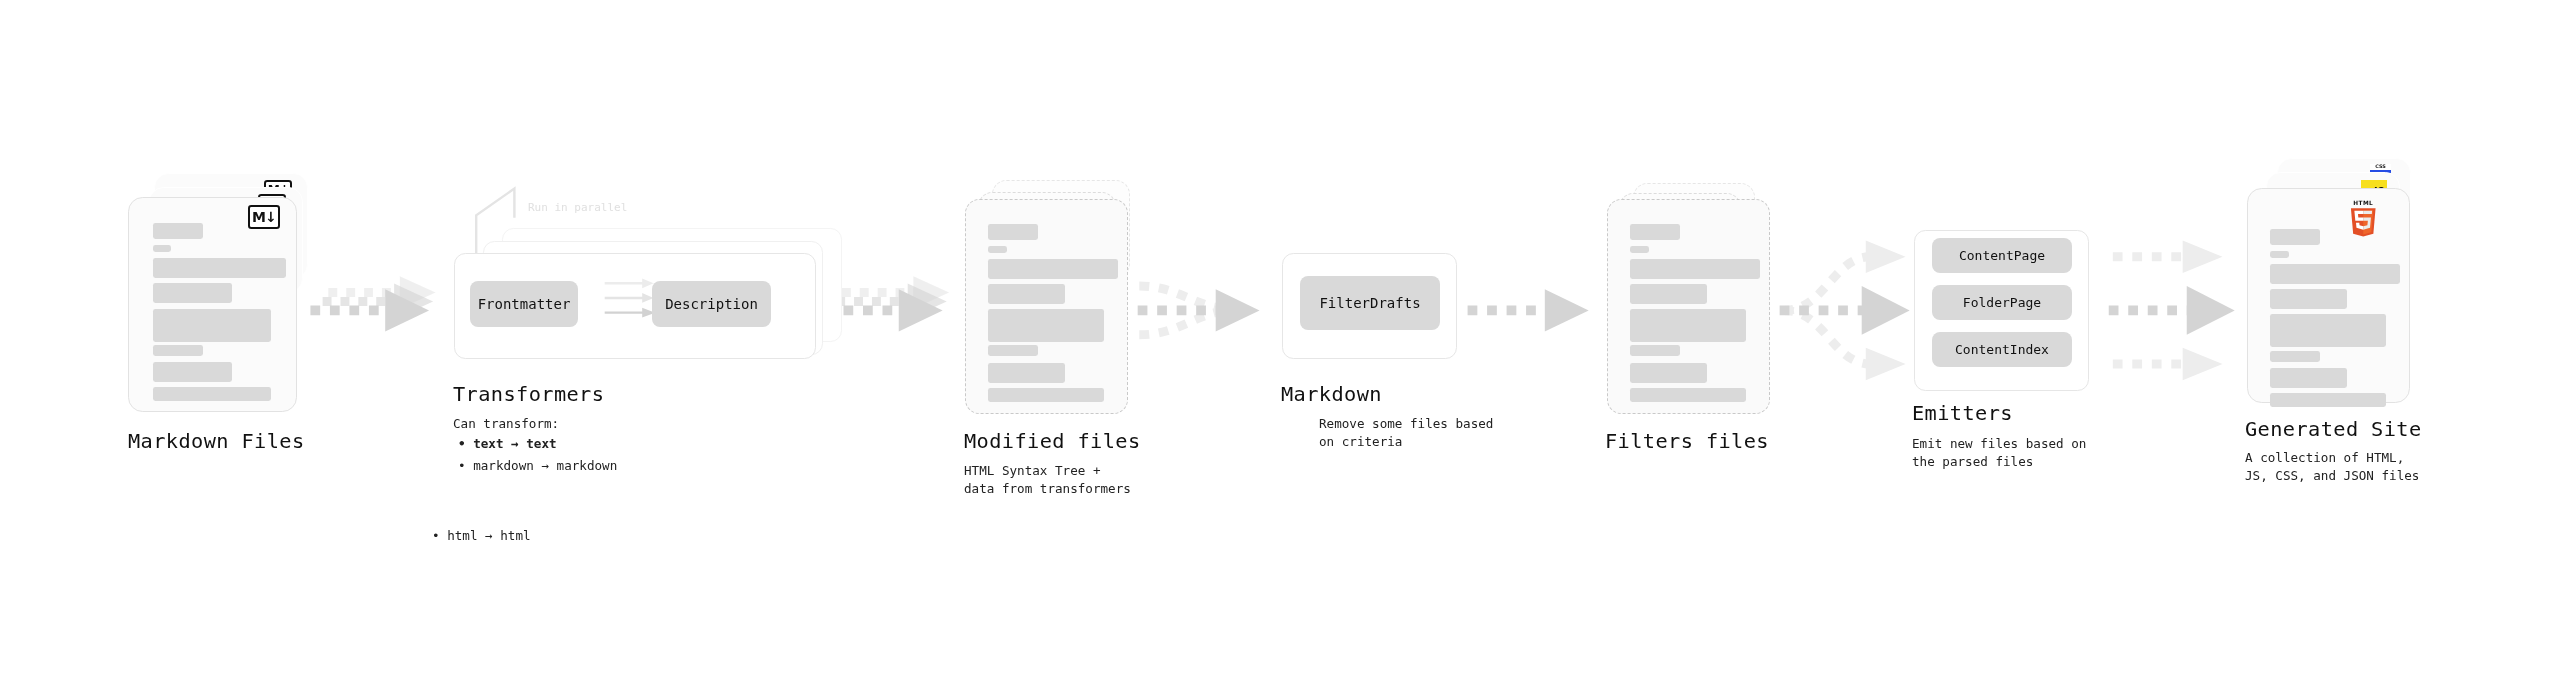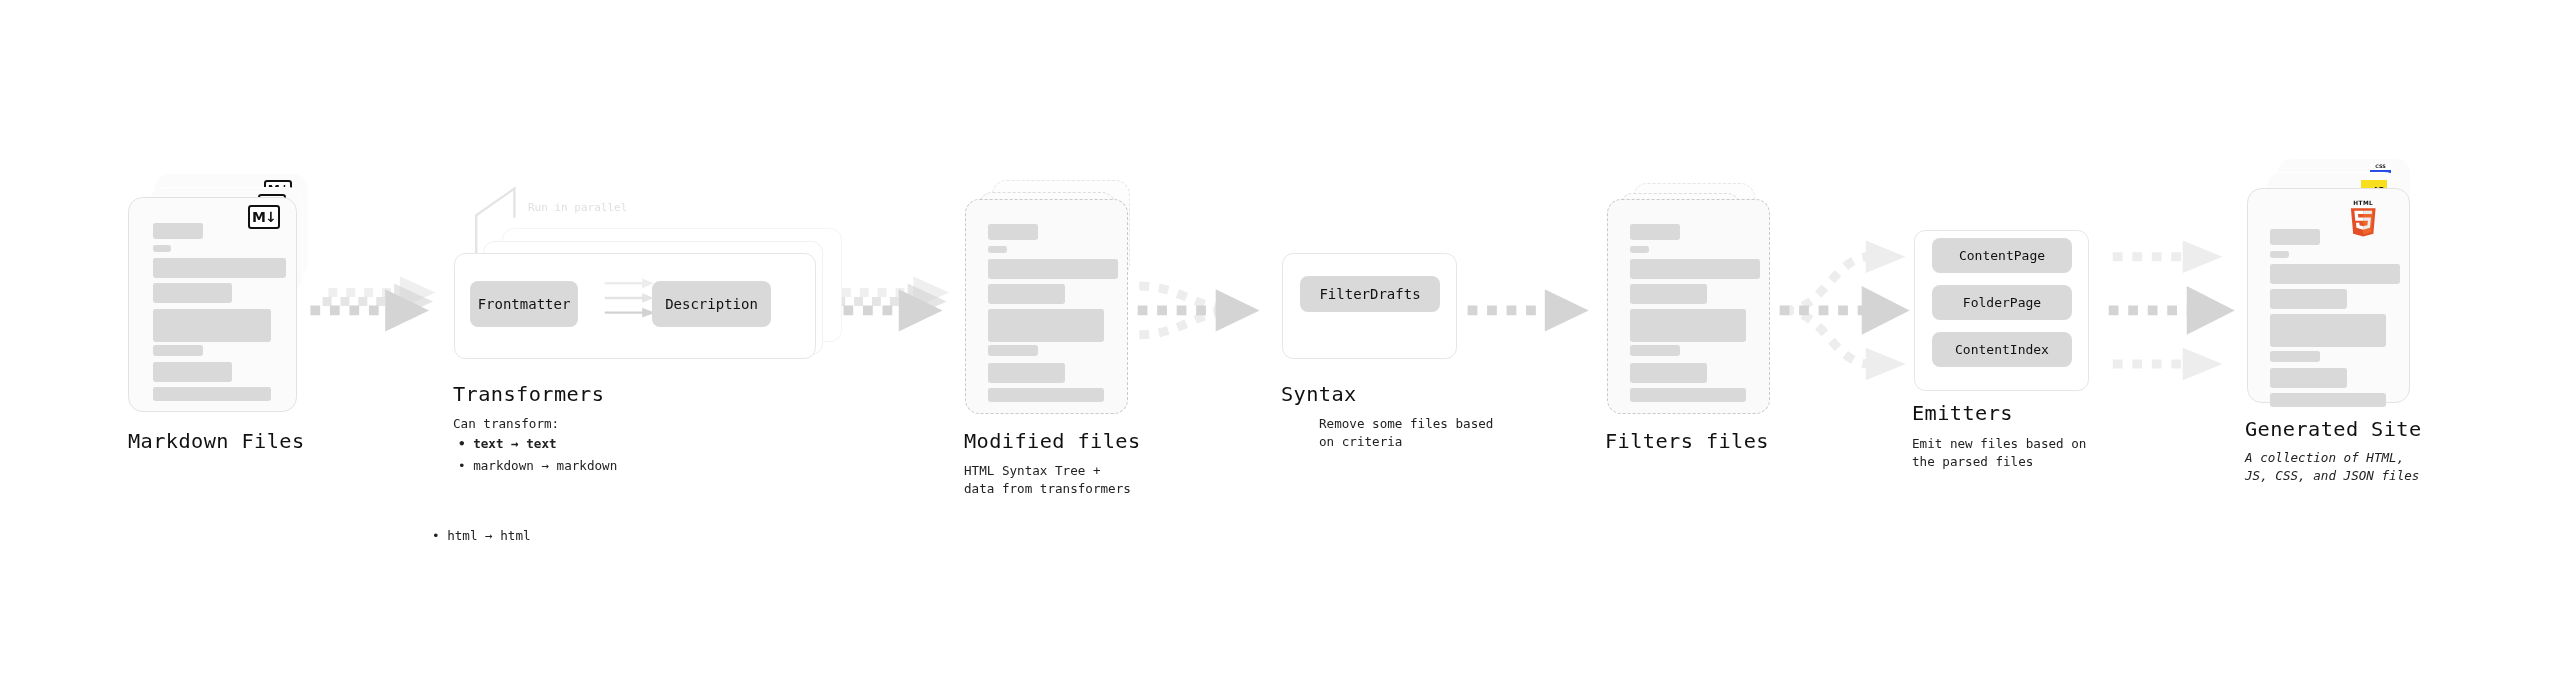--- a/index.html
+++ b/index.html
@@ -222,23 +222,23 @@
       <div class="skel" style="left:22px;top:188px;width:116px;height:14px;"></div>
     </div>
 
     <div class="title" style="left:964px;top:429px;">Modified files</div>
     <div class="desc" style="left:964px;top:462px;">HTML Syntax Tree +
 data from transformers</div>
   </div>
 
   <div class="node">
     <div class="groupbox" style="left:1282px;top:253px;width:175px;height:106px;"></div>
-    <div class="chip" style="left:1300px;top:276px;width:140px;height:36px;text-align:right;">FilterDrafts</div>
-
-    <div class="title" style="left:1281px;top:382px;">Syntax</div>
+    <div class="chip" style="left:1300px;top:276px;width:140px;height:54px;text-align:right;">FilterDrafts</div>
+
+    <div class="title" style="left:1281px;top:382px;">Markdown</div>
     <div class="desc" style="left:1281px;top:415px;margin-left:38px;">Remove some files based
 on criteria</div>
   </div>
 
   <div class="node">
     <div class="doccard dashed faintest" style="left:1633px;top:183px;width:122px;height:89px;"></div>
     <div class="doccard dashed faint" style="left:1619px;top:193px;width:122px;height:89px;"></div>
     <div class="doccard dashed" style="left:1607px;top:199px;width:163px;height:215px;">
       <div class="skel" style="left:22px;top:23.6px;width:50px;height:16.3px;"></div>
       <div class="skel" style="left:22px;top:46px;width:18.7px;height:6.5px;"></div>
@@ -290,18 +290,18 @@
       <text x="20" y="8" text-anchor="middle" font-size="7.5" font-weight="bold" fill="#111" font-family="DejaVu Sans, sans-serif" letter-spacing="0.6">HTML</text>
       <path d="M4,12 L36,12 L33.1,45 L20,48.8 L6.9,45 Z" fill="#e34f26"></path>
       <path d="M20,14.5 L33,14.5 L30.5,43.2 L20,46.2 Z" fill="#ef652a"></path>
       <path d="M20,24 L13.6,24 L13.2,19.5 L20,19.5 L20,15.2 L8.5,15.2 L9.7,28.3 L20,28.3 Z
                M20,35.4 L15.2,34.1 L14.9,30.7 L10.6,30.7 L11.2,37.3 L20,39.8 Z" fill="#fff"></path>
       <path d="M20,28.3 L26,28.3 L25.4,34.1 L20,35.4 L20,39.8 L28.8,37.3 L30,24 L20,24 Z
                M20,15.2 L20,19.5 L31.1,19.5 L31.5,15.2 Z" fill="#ebebeb"></path>
     </svg>
 
     <div class="title" style="left:2245px;top:417px;">Generated Site</div>
-    <div class="desc" style="left:2245px;top:449px;font-style:italic;">A collection of HTML,
+    <div class="desc" style="left:2245px;top:449px;">A collection of HTML,
 JS, CSS, and JSON files</div>
   </div>
 
 </div>
 
 
 </body></html>

